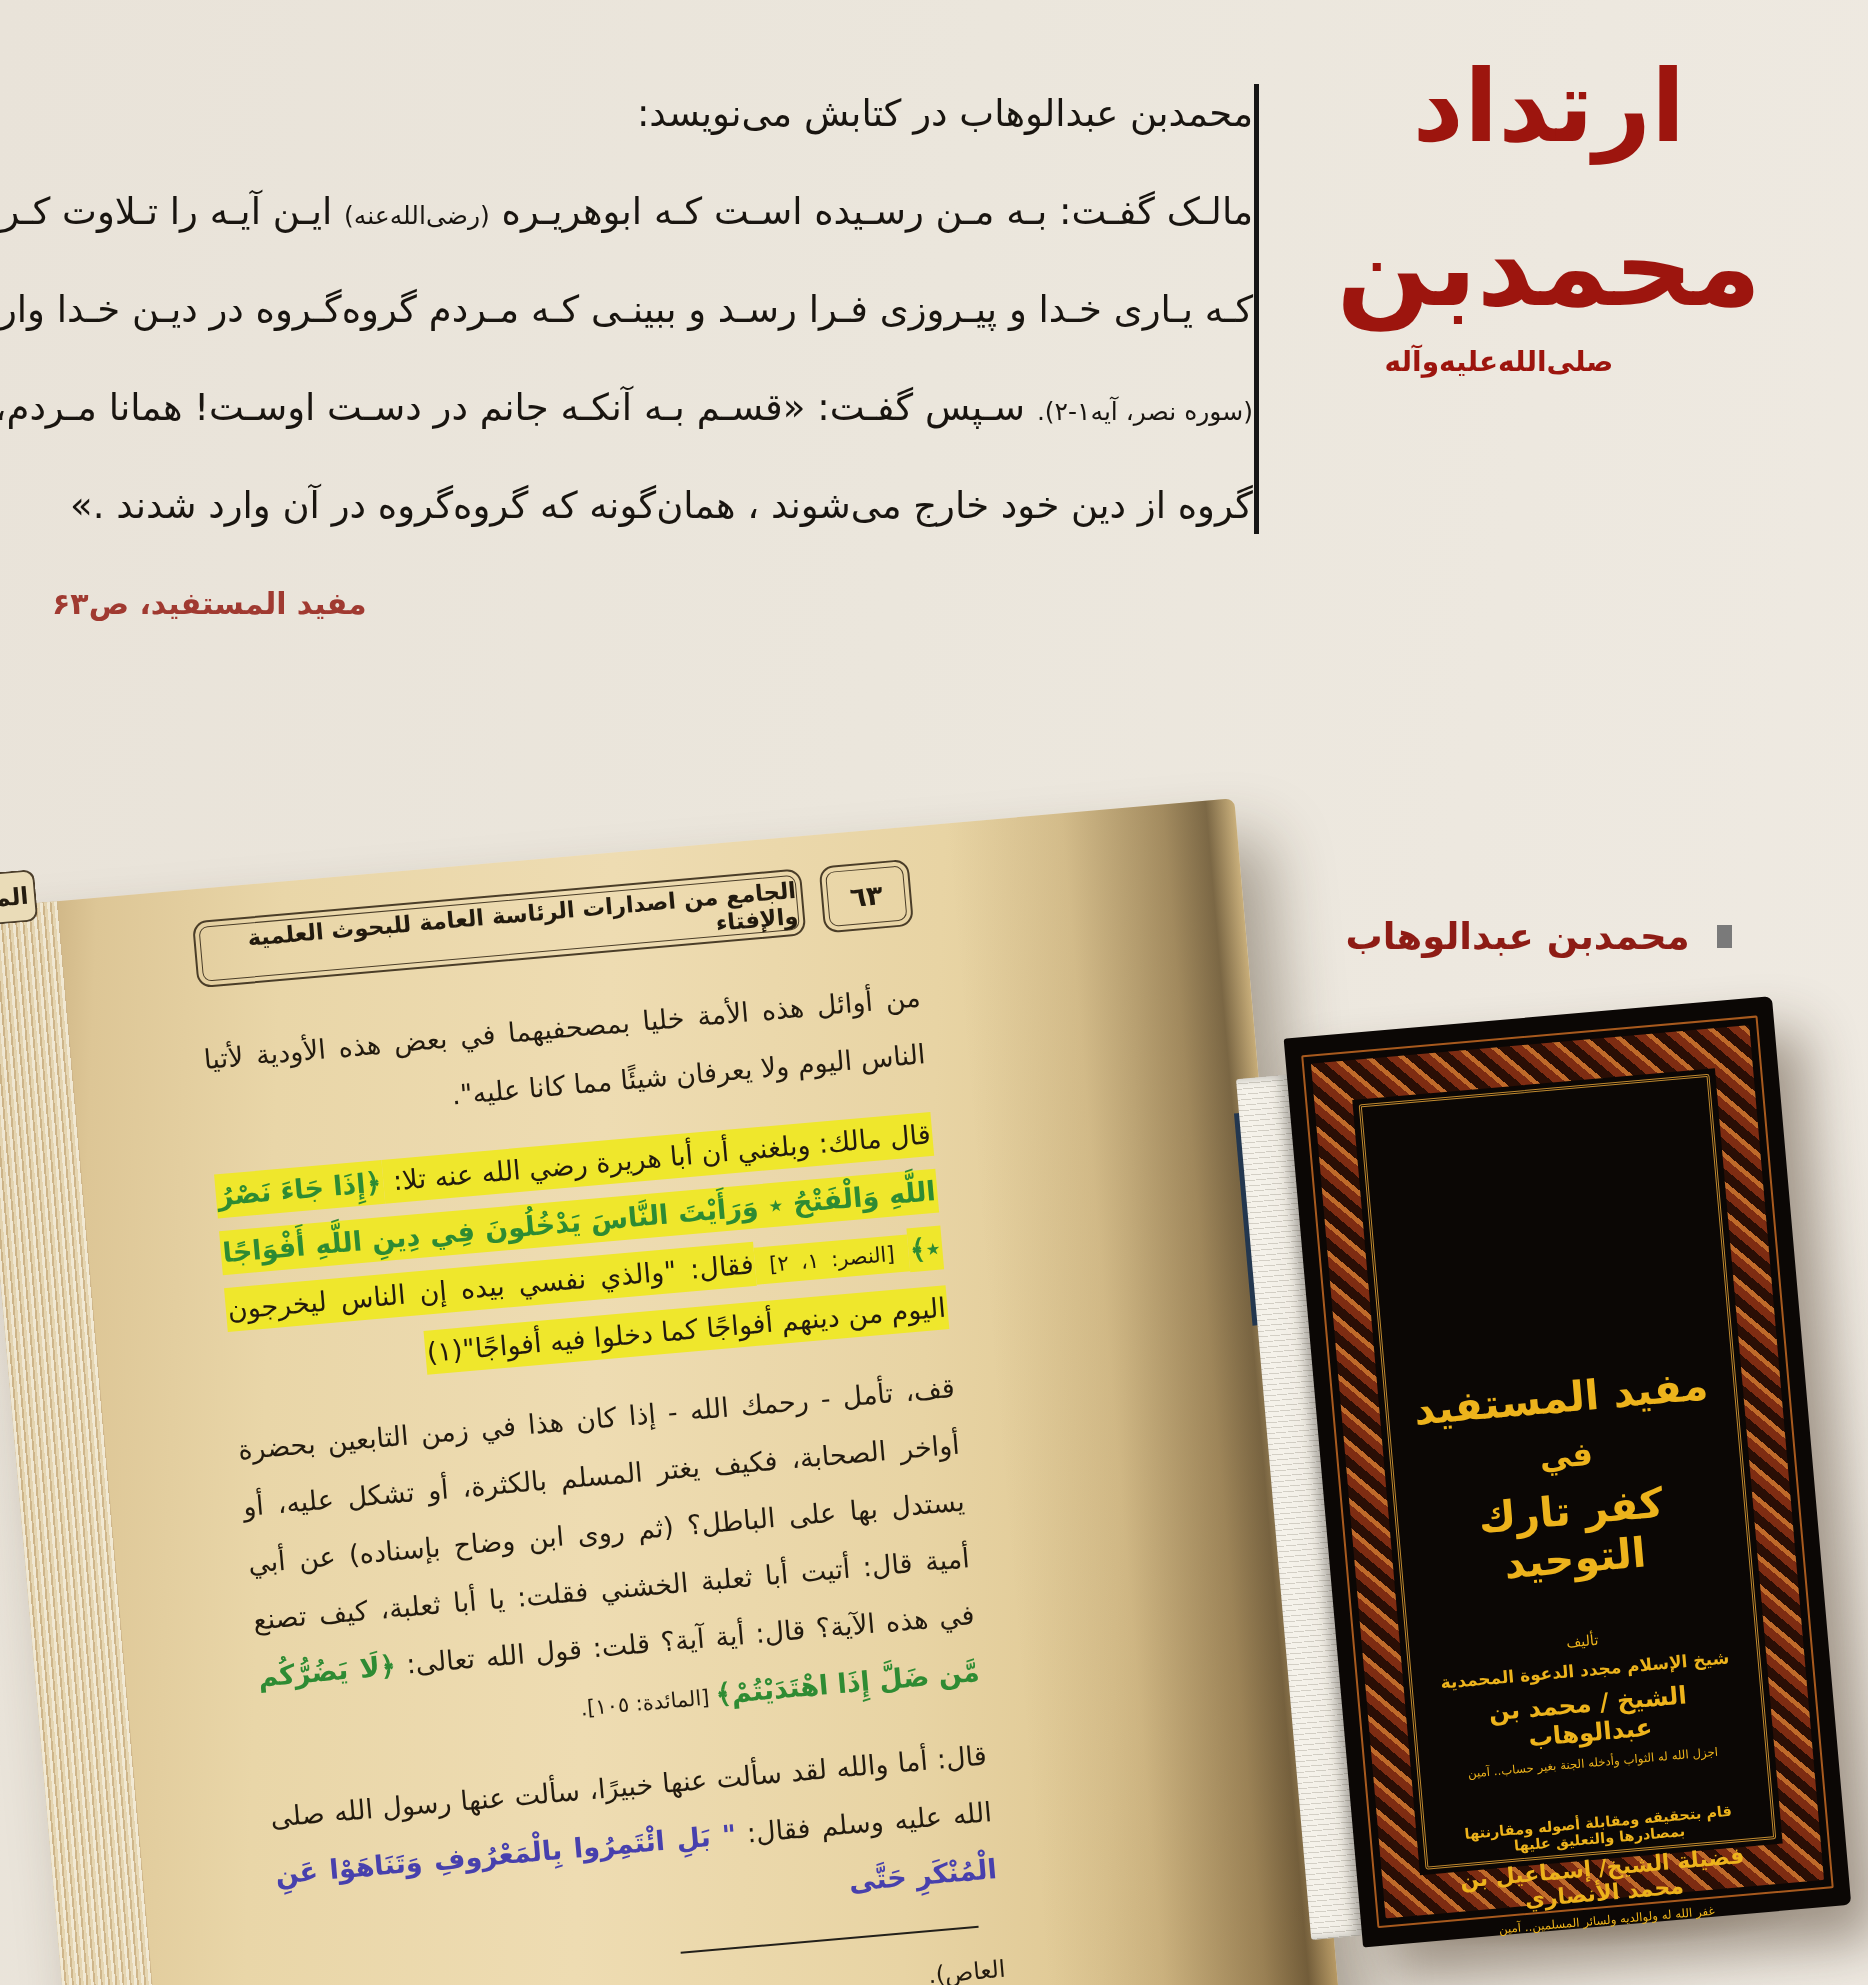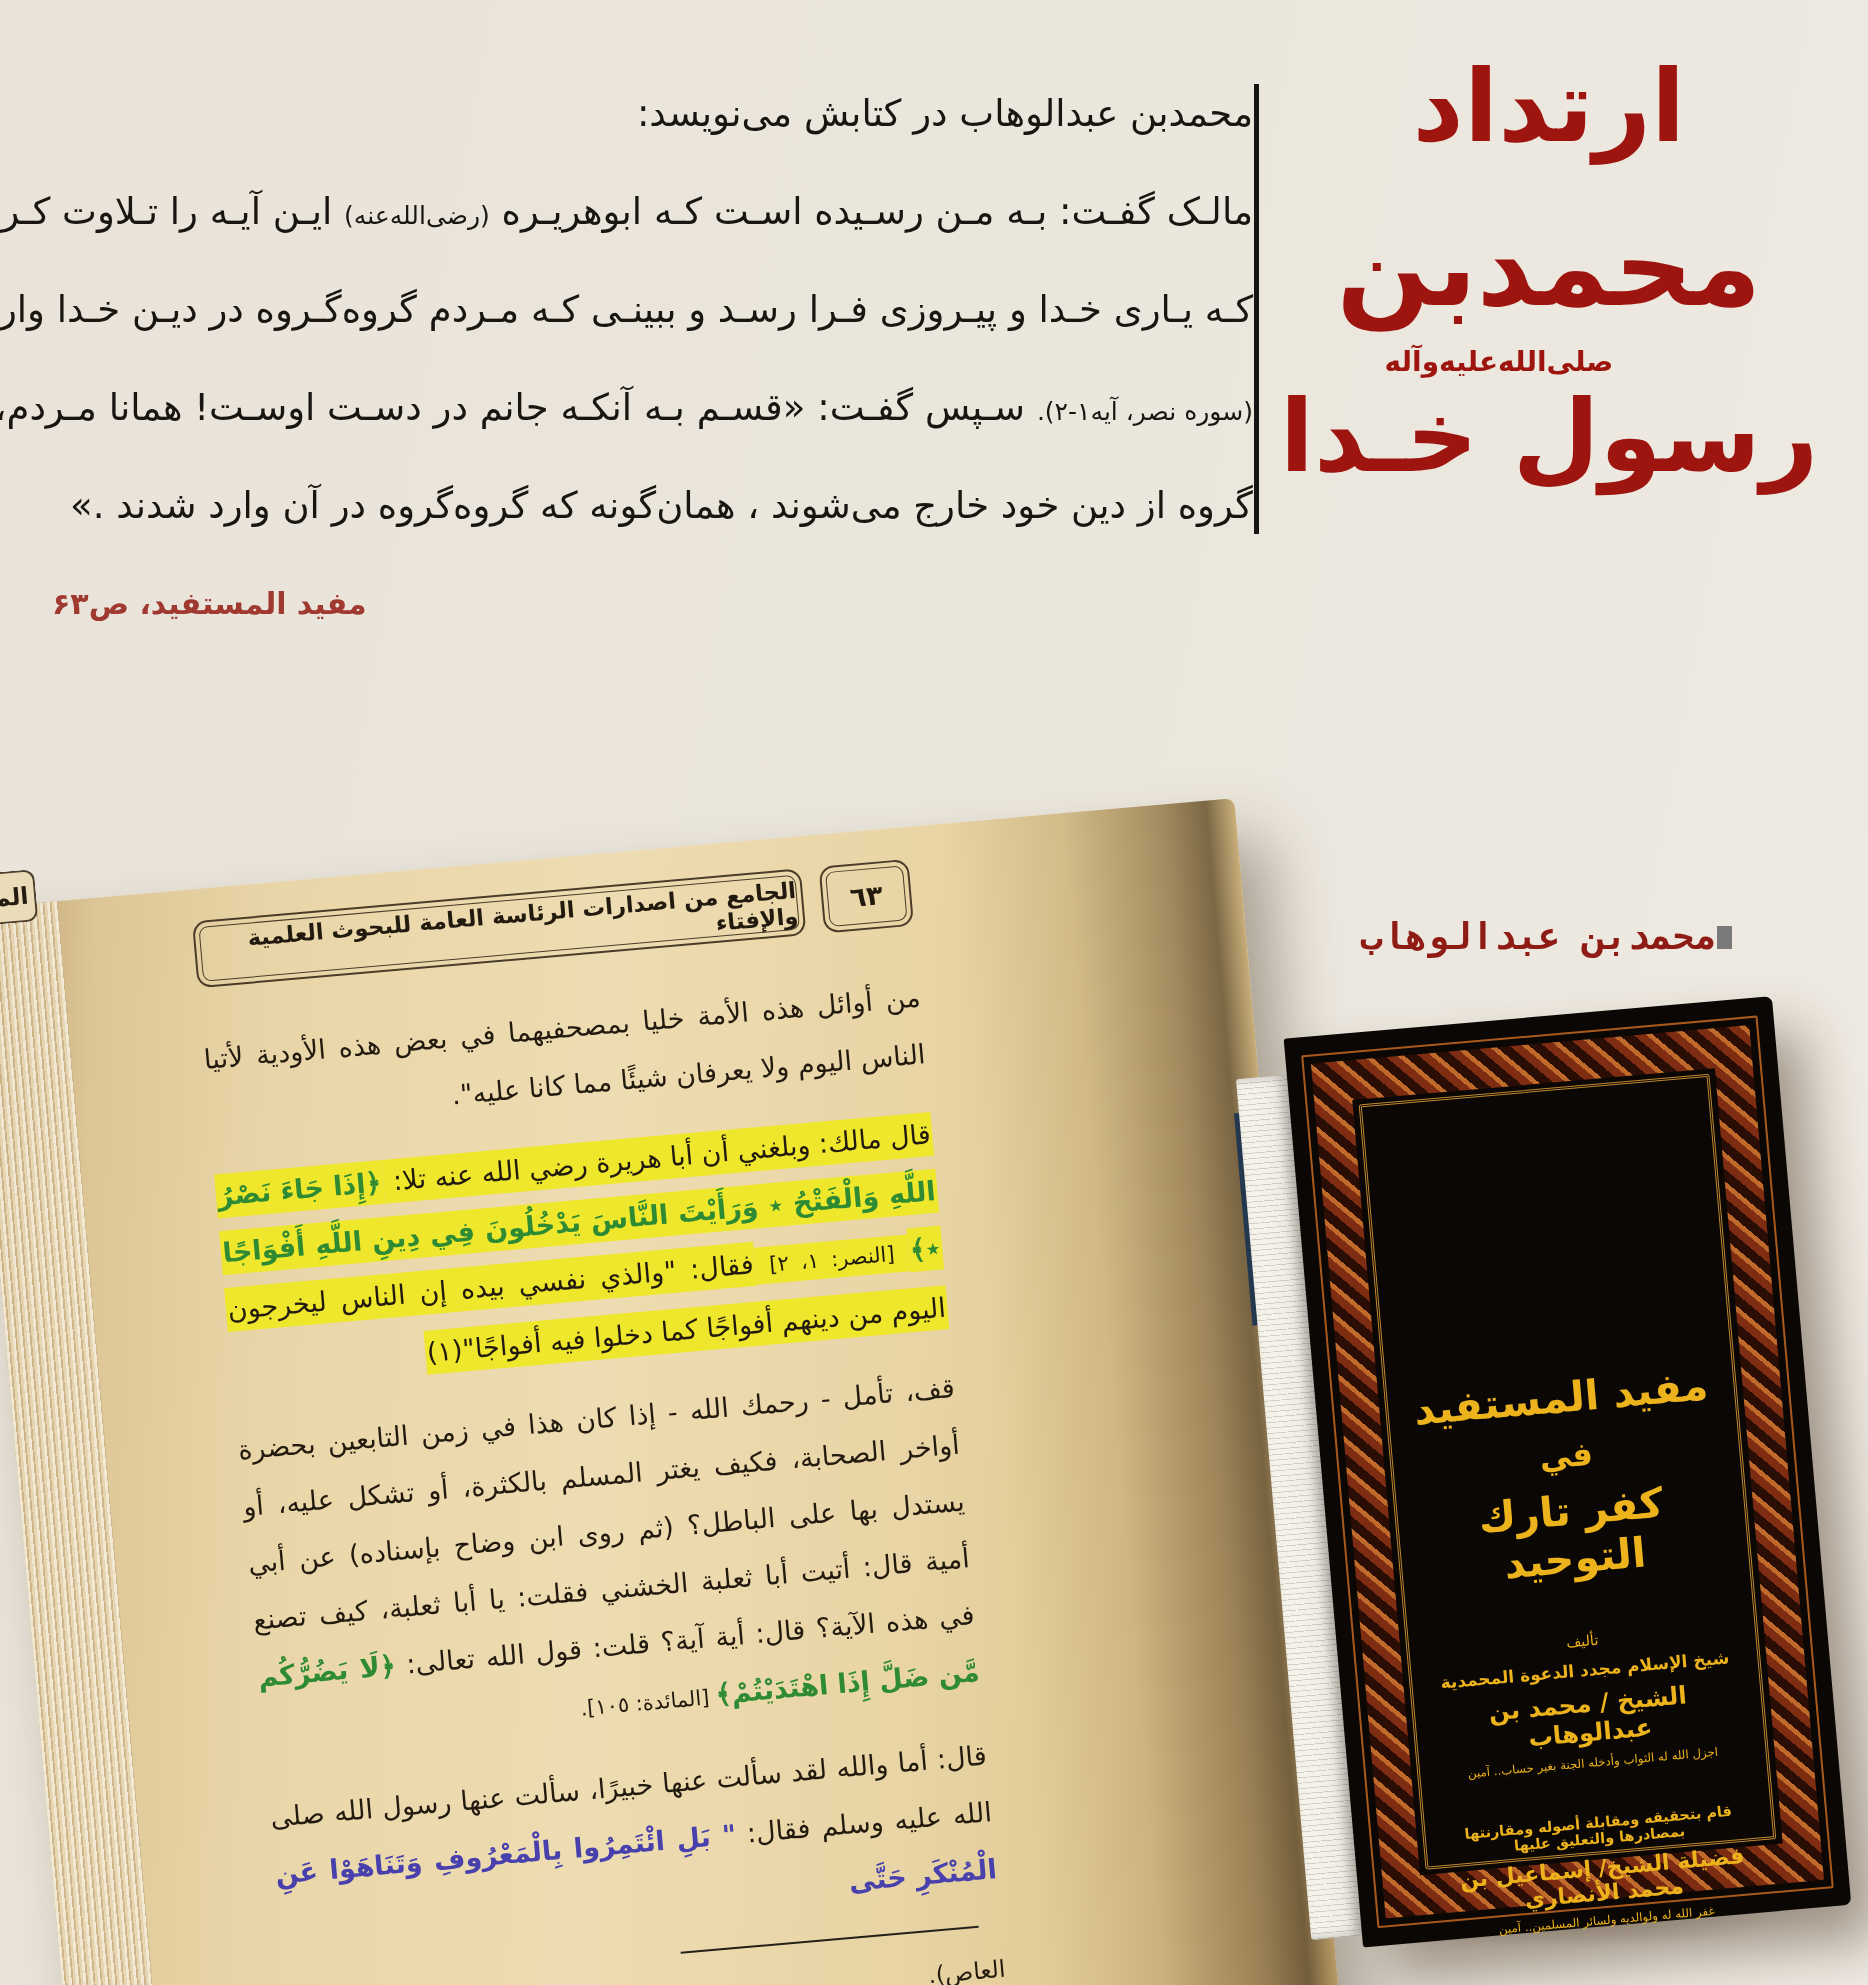--- a/index.html
+++ b/index.html
@@ -23,21 +23,21 @@
   .title-1 { font-size:100px; line-height:1.12; }
   .title-2 { font-size:110px; line-height:1.08; margin-top:45px; }
   .title-salawat { font-size:28px; margin-top:18px; transform:translateX(-50px); }
   .title-3 { font-size:100px; line-height:1.12; margin-top:3.6px; }
 
   
   .bullet-item { position:absolute; direction:rtl; display:flex; align-items:center; color:#8e1c15; font-weight:bold; }
   .bullet-item .sq { flex:0 0 auto; background:#6e6e6e; }
   #bullet1 { top:765px; right:136px; gap:25px; font-size:39px; }
   #bullet1 .sq { width:27px; height:40px; }
-  #bullet2 { top:915px; right:136px; font-size:37px;font-family:Liberation Mono, monospace; }
+  #bullet2 { top:915px; right:136px; gap:27px; font-size:37px; }
   #bullet2 .sq { width:15.4px; height:23.5px; background:#7a7a7a; }
 
   
   .open-book {
     position:absolute; left:-32px; top:909px; width:1271px; height:1375px;
     transform:rotate(-5deg); transform-origin:0 0;
     background:linear-gradient(97deg,#9a7c50 0%,#c3a878 3%,#ddc696 9%,#e9d6a8 22%,#eedcb2 45%,#e8d4a4 68%,#dfc894 82%,#cdb37e 93%,#b89a64 100%);
     border-radius:9px; box-shadow:27px 41px 63px rgba(60,45,25,0.4);
   }
   .page-stack { position:absolute; left:0; top:0; width:90px; height:100%;
@@ -109,21 +109,20 @@
     <div class="q-line q-just"><span class="q-small">(سوره نصر، آیه۱-۲).</span><span> سـپس گفـت: «قسـم بـه آنکـه جانم در دسـت اوسـت! همانا مـردم، امـروز گروه</span></div>
     <div class="q-line q-right">گروه از دین خود خارج می‌شوند ، همان‌گونه که گروه‌گروه در آن وارد شدند .»</div>
   </div>
   <div class="quote-source">مفید المستفید، ص۶۳</div>
   <div class="divider"></div>
 
   <div class="title-block">
     <div class="title-1">ارتداد</div>
     <div class="title-2">محمدبن</div>
     <div class="title-salawat">صلی‌الله‌علیه‌وآله</div>
-    <div class="title-3">رسول خـدا</div>
   </div>
 
   <div class="bullet-item" id="bullet2">
     <span class="sq"></span>
     <span>محمدبن عبدالوهاب</span>
   </div>
 
   <div class="open-book">
     <div class="page-stack"></div>
     <div class="left-fragment">المف</div>

